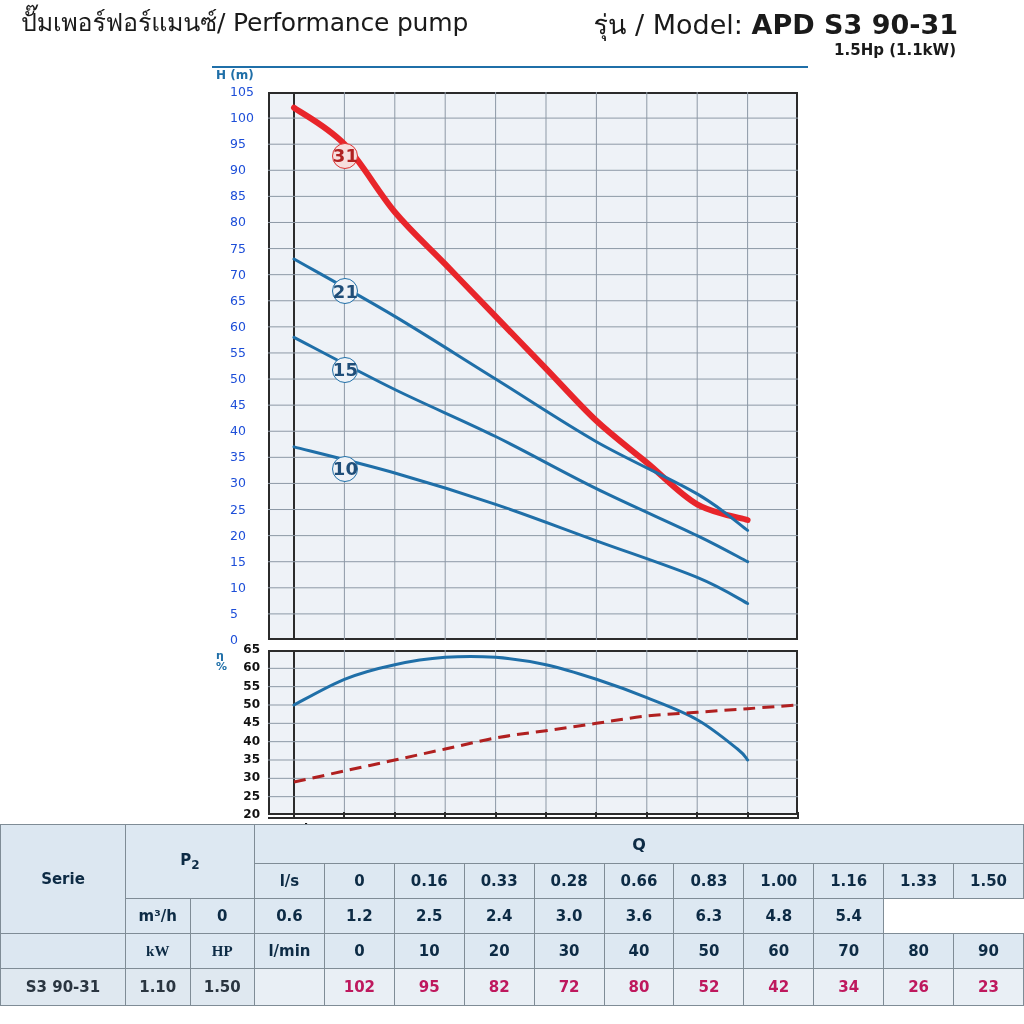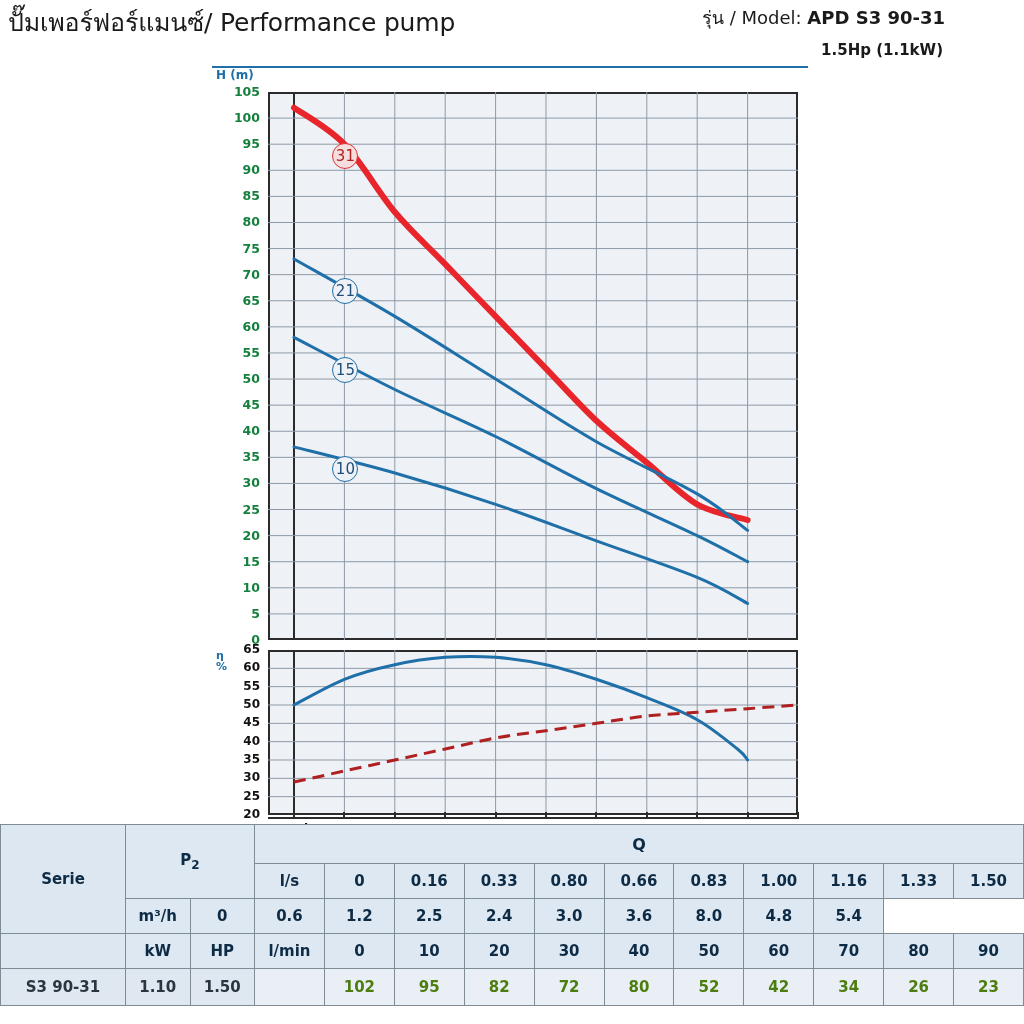--- a/index.html
+++ b/index.html
@@ -6,30 +6,30 @@
   body{
     width:1024px;height:1024px;
     background:#ffffff;
     font-family:"DejaVu Sans", sans-serif;
     color:#1a1a1a;
     overflow:hidden;
     position:relative;
   }
   
   .header{
-    position:absolute;left:0;top:0;width:912px;height:60px;padding-left:41px;
+    position:absolute;left:13px;top:0;width:912px;height:60px;padding-left:41px;
   }
   .hdr-left{
     position:absolute;left:8px;top:2px;
     font-size:25px;letter-spacing:-0.2px;
     white-space:nowrap;
   }
   .hdr-right{
     position:absolute;right:8px;top:3px;
-    font-size:18px;white-space:nowrap;
+    font-size:27px;white-space:nowrap;
   }
   .hdr-right .model-label{font-weight:400;}
   .hdr-right .model-value{font-weight:bold;}
   .hdr-power{
     position:absolute;right:10px;top:41px;
     font-size:15px;font-weight:600;white-space:nowrap;
   }
   
   .chart-wrap{
     position:absolute;left:16px;top:62px;width:1024px;height:760px;
@@ -43,22 +43,22 @@
     background:#eef2f7;
     border:2px solid #2b2b2b;
     box-sizing:border-box;
   }
   .grid-svg{position:absolute;left:0;top:0;}
   .axis-title-h{
     position:absolute;left:200px;top:6px;
     font-size:12px;color:#1f6fa8;font-weight:600;
   }
   .ylab{
-    position:absolute;width:30px;text-align:right;
-    font-size:12.5px;font-weight:bold;color:#15803d;
+    position:absolute;width:30px;
+    font-size:12.5px;font-weight:normal;color:#1d4ed8;
   }
   
   .plot-eta{
     position:absolute;left:252px;top:588px;width:530px;height:165px;
     background:#eef2f7;
     border:2px solid #2b2b2b;
     box-sizing:border-box;
   }
   .eta-title{
     position:absolute;left:200px;top:588px;font-size:11px;color:#1f6fa8;
@@ -74,21 +74,21 @@
   }
   .xaxis2{
     position:absolute;left:252px;top:790px;width:530px;height:2px;background:#2b2b2b;
   }
   .xt{position:absolute;font-size:12.5px;font-weight:bold;color:#111;text-align:center;}
   .xunit{position:absolute;font-size:12px;font-weight:bold;color:#111;}
   .qlab{position:absolute;left:206px;top:766px;font-size:12px;color:#1f6fa8;font-weight:600;}
   .curve-badge{
     position:absolute;width:24px;height:24px;border-radius:50%;
     display:flex;align-items:center;justify-content:center;
-    font-size:15px;font-weight:normal;
+    font-size:18px;font-weight:bold;
     background:#eef2f7;
   }
   .badge-blue{border:1.6px solid #1f6fa8;color:#1f4e79;}
   .badge-red{border:1.6px solid #d33;color:#b02020;background:#f7dede;}
   
   .table-wrap{
     position:absolute;left:0;top:824px;width:1024px;
   }
   table{
     border-collapse:collapse;width:1024px;
@@ -98,25 +98,25 @@
   th,td{
     border:1px solid #7f8c96;
     text-align:center;
     padding:0;
     height:34px;
     background:#dde8f2;
     color:#0d2b45;
   }
   .serie-cell{width:124px;background:#dce7f1;}
   .p2-cell{width:128px;margin-top:11px;}
-  .kw-cell,.hp-cell{width:64px;}
+  .kw-cell,.hp-cell{width:64px;font-family:Liberation Serif, serif;}
   .unit-cell{width:68px;}
   .dcell{width:70px;}
   .row-data td{
-    background:#e9eff5;color:#4d7c0f;font-weight:bold;height:36px;
+    background:#e9eff5;color:#be185d;font-weight:bold;height:36px;
   }
   .row-data td.first{background:#dfe8f0;color:#2a3540;}
   .q-head{height:38px;font-size:16px;}
   .sub{font-size:12px;vertical-align:sub;}
 </style>
 </head>
 <body>
 
 <div class="header">
   <div class="hdr-left">ปั๊มเพอร์ฟอร์แมนซ์/ Performance pump</div>
@@ -299,38 +299,38 @@
       <td class="p2-cell" colspan="2" rowspan="2">
         <span>P</span><span class="sub">2</span>
       </td>
       <td class="q-head" colspan="11">Q</td>
     </tr>
     <tr>
       <td class="unit-cell">l/s</td>
       <td class="dcell">0</td>
       <td class="dcell">0.16</td>
       <td class="dcell">0.33</td>
-      <td class="dcell">0.80</td>
+      <td class="dcell">0.28</td>
       <td class="dcell">0.66</td>
       <td class="dcell">0.83</td>
       <td class="dcell">1.00</td>
       <td class="dcell">1.16</td>
       <td class="dcell">1.33</td>
       <td class="dcell">1.50</td>
     </tr>
     <tr>
       <td class="unit-cell">m³/h</td>
       <td class="dcell">0</td>
       <td class="dcell">0.6</td>
       <td class="dcell">1.2</td>
       <td class="dcell">2.5</td>
       <td class="dcell">2.4</td>
       <td class="dcell">3.0</td>
       <td class="dcell">3.6</td>
-      <td class="dcell">8.0</td>
+      <td class="dcell">6.3</td>
       <td class="dcell">4.8</td>
       <td class="dcell">5.4</td>
     </tr>
     <tr>
       <td class="serie-cell"></td>
       <td class="kw-cell">kW</td>
       <td class="hp-cell">HP</td>
       <td class="unit-cell">l/min</td>
       <td class="dcell">0</td>
       <td class="dcell">10</td>

